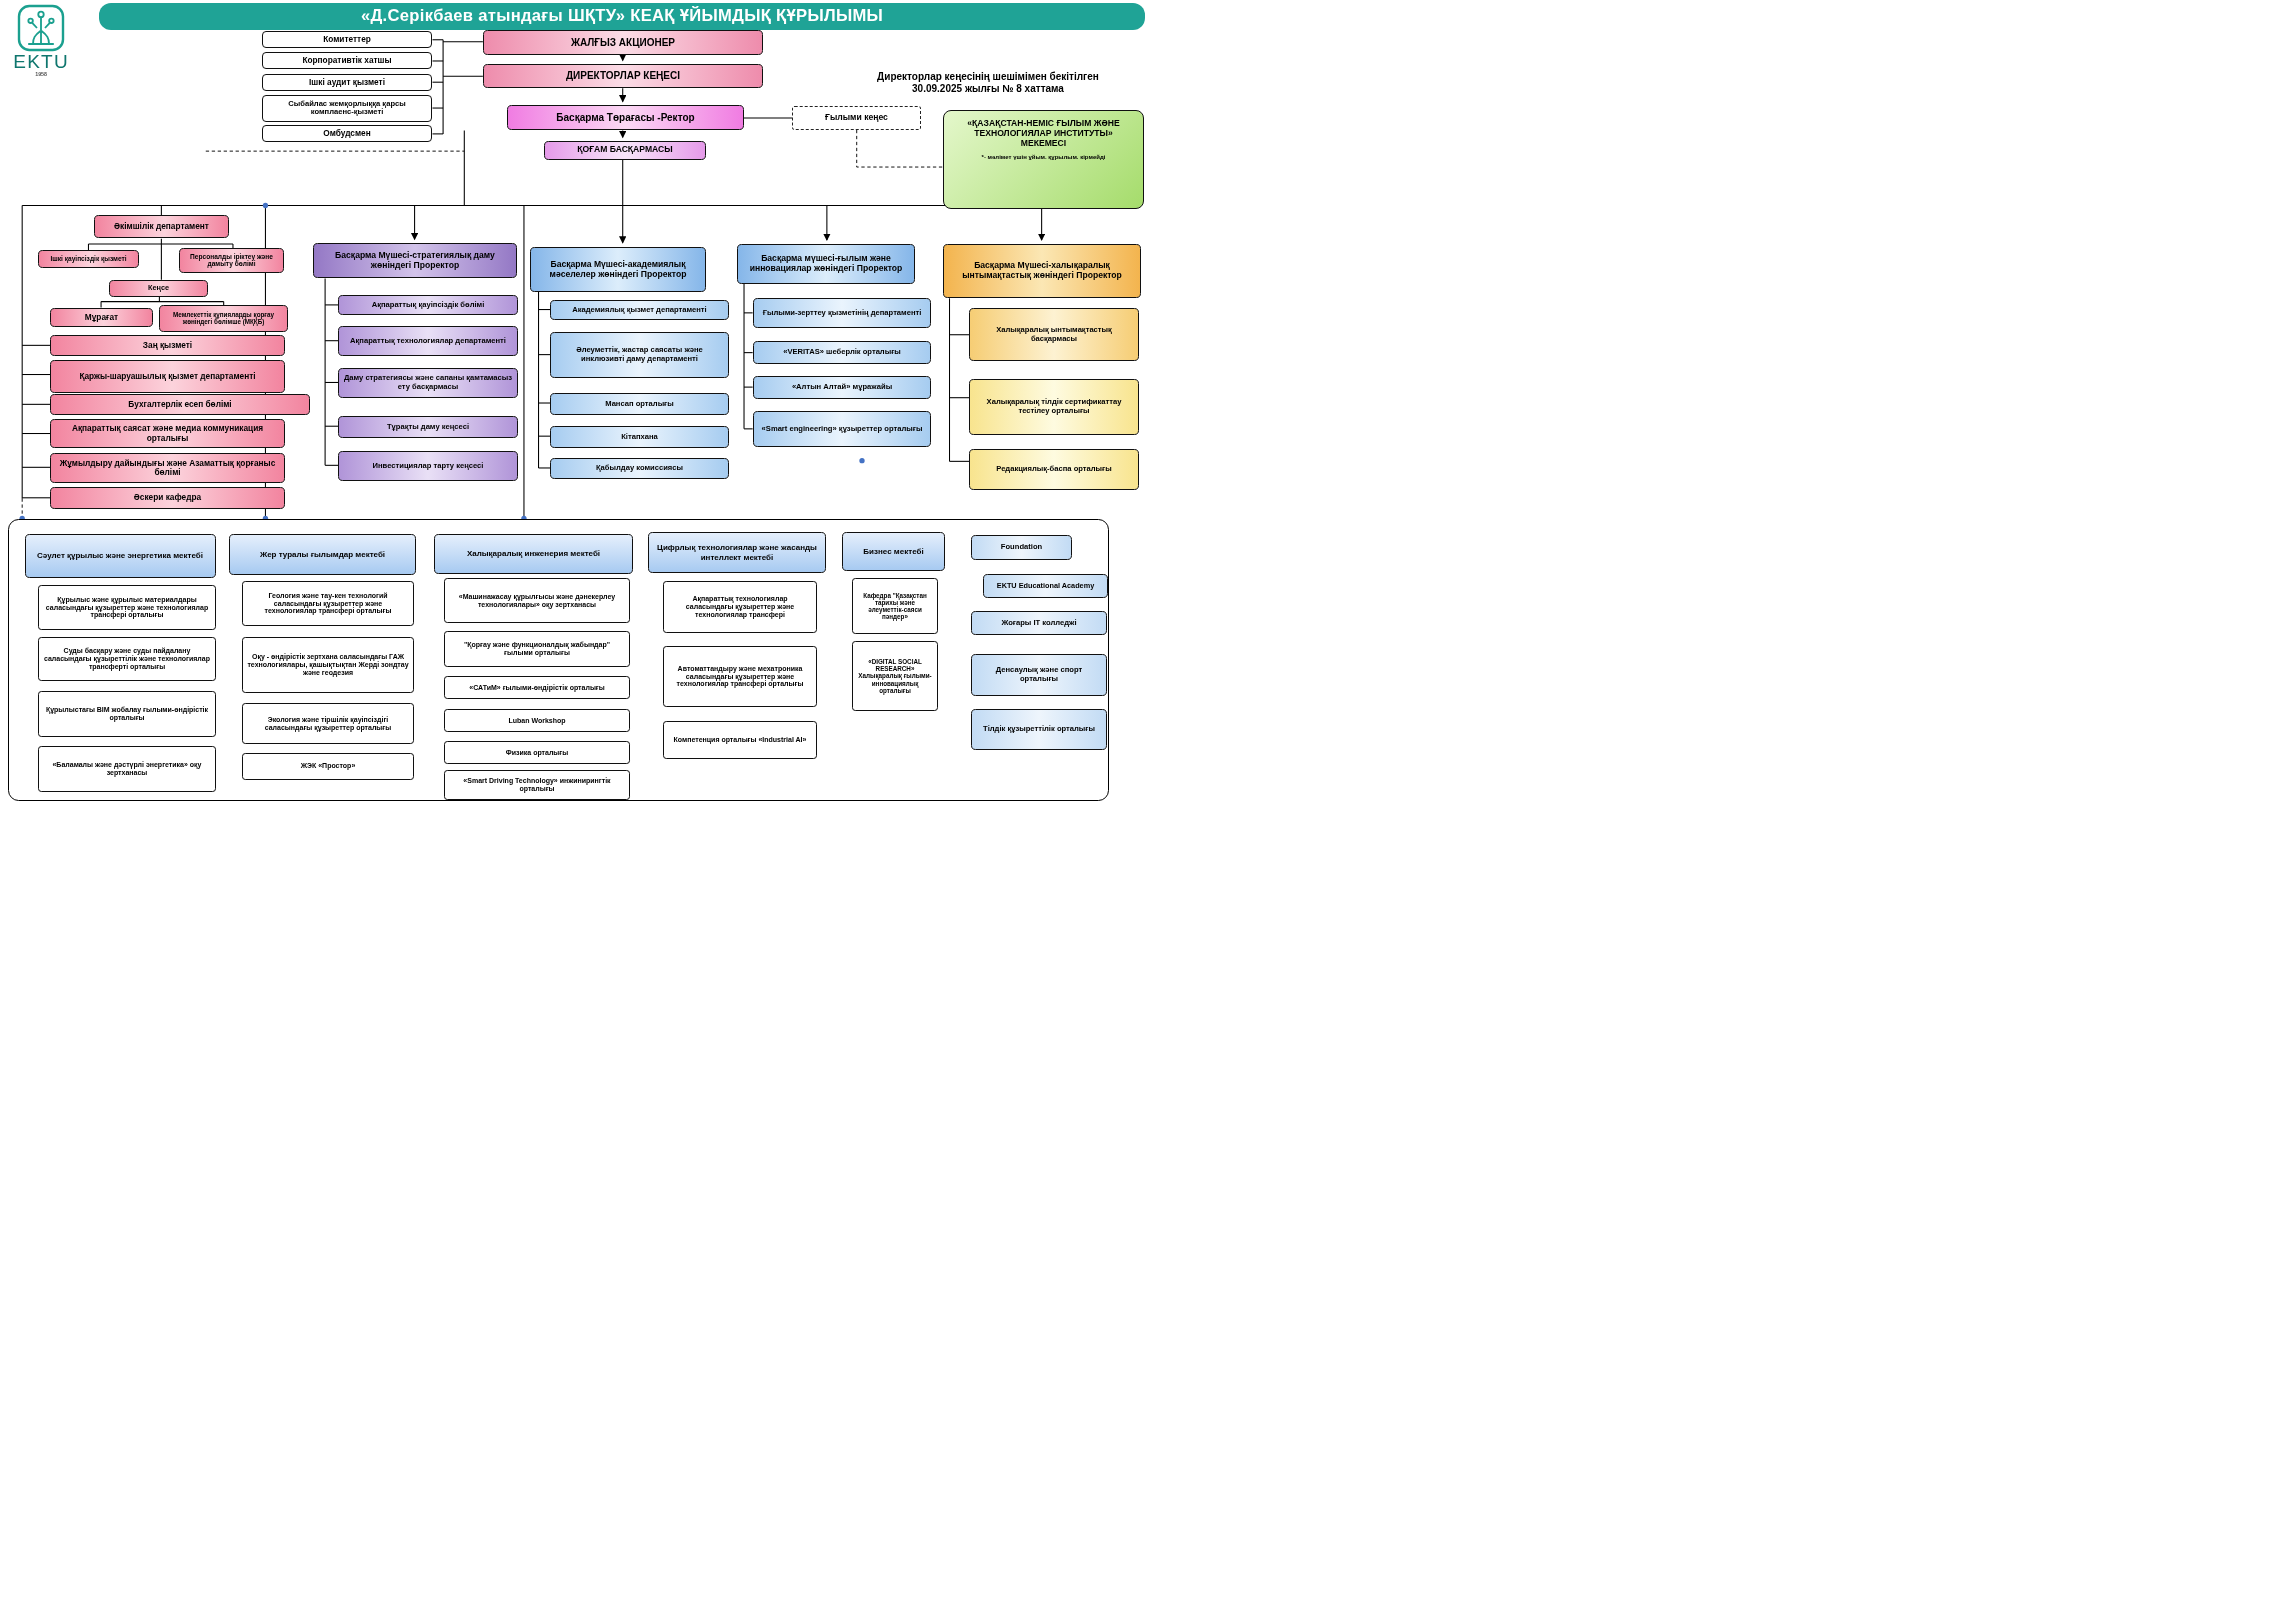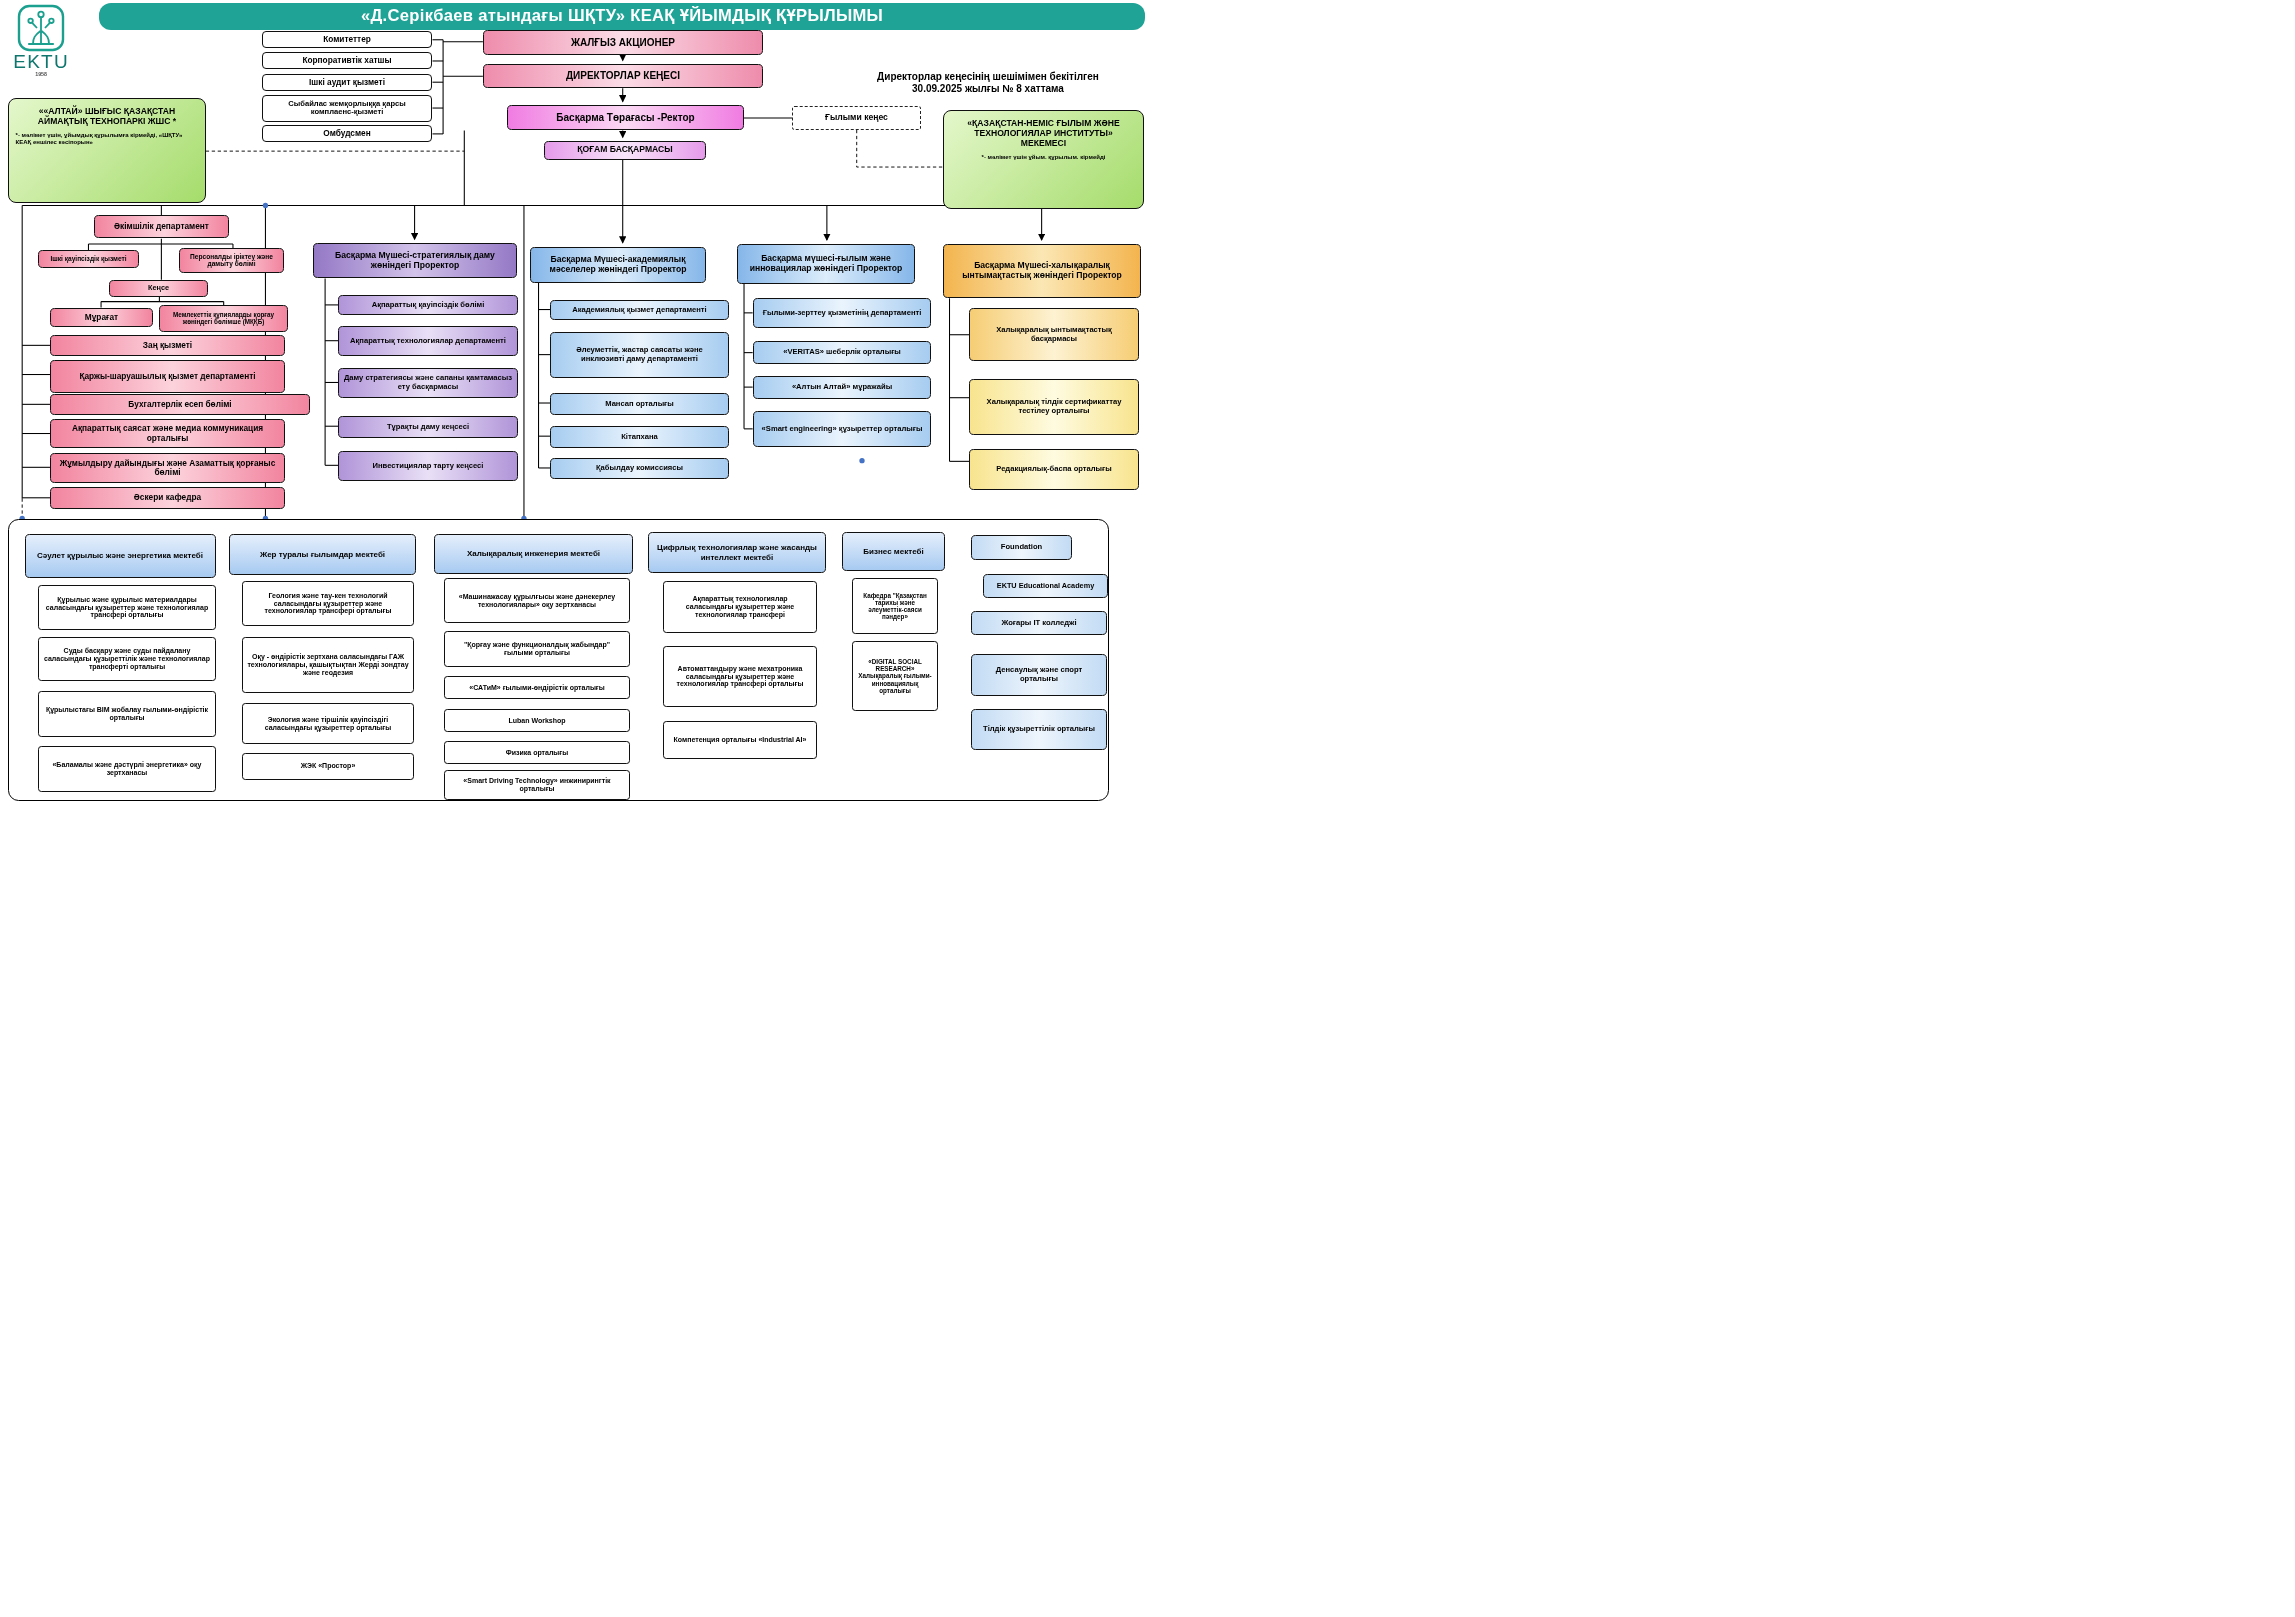--- a/index.html
+++ b/index.html
@@ -169,24 +169,20 @@
   <div class="box white f125" style="left:262px;top:74px;width:170px;height:17px">Ішкі аудит қызметі</div>
   <div class="box white f115" style="left:262px;top:95px;width:170px;height:26.5px">Сыбайлас жемқорлыққа қарсы комплаенс-қызметі</div>
   <div class="box white f125" style="left:262px;top:125px;width:170px;height:17px">Омбудсмен</div>
 
   <div class="box pink f15" style="left:483px;top:30px;width:280px;height:24.5px">ЖАЛҒЫЗ АКЦИОНЕР</div>
   <div class="box pink f15" style="left:483px;top:64px;width:280px;height:24px">ДИРЕКТОРЛАР КЕҢЕСІ</div>
   <div class="box magenta f15" style="left:507px;top:105px;width:237px;height:25px">Басқарма Төрағасы -Ректор</div>
   <div class="box violet f13" style="left:544px;top:141px;width:162px;height:18.6px">ҚОҒАМ БАСҚАРМАСЫ</div>
   <div class="box dashedbox f13" style="left:792px;top:106px;width:129px;height:24px">Ғылыми кеңес</div>
 
-  <div class="box green col" style="left:8px;top:98px;width:198px;height:105px;padding:8px 6.6px 4px">
-    <div class="f13">««АЛТАЙ» ШЫҒЫС ҚАЗАҚСТАН АЙМАҚТЫҚ ТЕХНОПАРКІ ЖШС *</div>
-    <div style="font-size:6px;font-weight:600;text-align:left;margin-top:5.3px;align-self:flex-start">*- мәлімет үшін, ұйымдық құрылымға кірмейді,  «ШҚТУ» КЕАҚ еншілес кәсіпорын»</div>
-  </div>
   <div class="box green col" style="left:943px;top:110px;width:201px;height:99px;padding:8px 6.6px 4px">
     <div class="f13">«ҚАЗАҚСТАН-НЕМІС ҒЫЛЫМ ЖӘНЕ ТЕХНОЛОГИЯЛАР ИНСТИТУТЫ» МЕКЕМЕСІ</div>
     <div style="font-size:6px;font-weight:600;margin-top:5.3px">*- мәлімет үшін ұйым. құрылым. кірмейді</div>
   </div>
 
   <div class="box red f125" style="left:94px;top:215px;width:135px;height:23px">Әкімшілік департамент</div>
   <div class="box red f10" style="left:38px;top:250px;width:101px;height:18px">Ішкі қауіпсіздік қызметі</div>
   <div class="box red f10" style="left:179px;top:248px;width:105px;height:24.5px">Персоналды іріктеу және дамыту бөлімі</div>
   <div class="box red f11" style="left:109px;top:280px;width:99px;height:16.6px">Кеңсе</div>
   <div class="box red f125" style="left:50px;top:308px;width:103px;height:18.6px">Мұрағат</div>
@@ -198,21 +194,21 @@
   <div class="box red f125" style="left:50px;top:453px;width:235px;height:30px">Жұмылдыру дайындығы және Азаматтық қорғаныс  бөлімі</div>
   <div class="box red f125" style="left:50px;top:487px;width:235px;height:22px">Әскери кафедра</div>
 
   <div class="box purpleH f13" style="left:313px;top:243px;width:204px;height:35px">Басқарма Мүшесі-стратегиялық даму жөніндегі Проректор</div>
   <div class="box purpleI f115" style="left:338px;top:295px;width:180px;height:20px">Ақпараттық қауіпсіздік бөлімі</div>
   <div class="box purpleI f115" style="left:338px;top:326px;width:180px;height:30px">Ақпараттық технологиялар департаменті</div>
   <div class="box purpleI f115" style="left:338px;top:368px;width:180px;height:30px">Даму стратегиясы және сапаны қамтамасыз ету басқармасы</div>
   <div class="box purpleI f115" style="left:338px;top:416px;width:180px;height:22px">Тұрақты даму кеңсесі</div>
   <div class="box purpleI f115" style="left:338px;top:451px;width:180px;height:30px">Инвестициялар тарту кеңсесі</div>
 
-  <div class="box blueH f13" style="left:530px;top:247px;width:176px;height:36px">Басқарма Мүшесі-академиялық мәселелер жөніндегі Проректор</div>
+  <div class="box blueH f13" style="left:530px;top:247px;width:176px;height:45px">Басқарма Мүшесі-академиялық мәселелер жөніндегі Проректор</div>
   <div class="box blueI f115" style="left:550px;top:300px;width:179px;height:20px">Академиялық қызмет департаменті</div>
   <div class="box blueI f115" style="left:550px;top:332px;width:179px;height:46px">Әлеуметтік, жастар саясаты және инклюзивті даму департаменті</div>
   <div class="box blueI f115" style="left:550px;top:393px;width:179px;height:22px">Мансап орталығы</div>
   <div class="box blueI f115" style="left:550px;top:426px;width:179px;height:22px">Кітапхана</div>
   <div class="box blueI f115" style="left:550px;top:458px;width:179px;height:21px">Қабылдау комиссиясы</div>
 
   <div class="box blueH f13" style="left:737px;top:244px;width:178px;height:40px">Басқарма мүшесі-ғылым және инновациялар жөніндегі Проректор</div>
   <div class="box blueI f115" style="left:753px;top:298px;width:178px;height:30px">Ғылыми-зерттеу қызметінің департаменті</div>
   <div class="box blueI f115" style="left:753px;top:341px;width:178px;height:23px">«VERITAS» шеберлік орталығы</div>
   <div class="box blueI f115" style="left:753px;top:376px;width:178px;height:23px">«Алтын Алтай» мұражайы</div>

